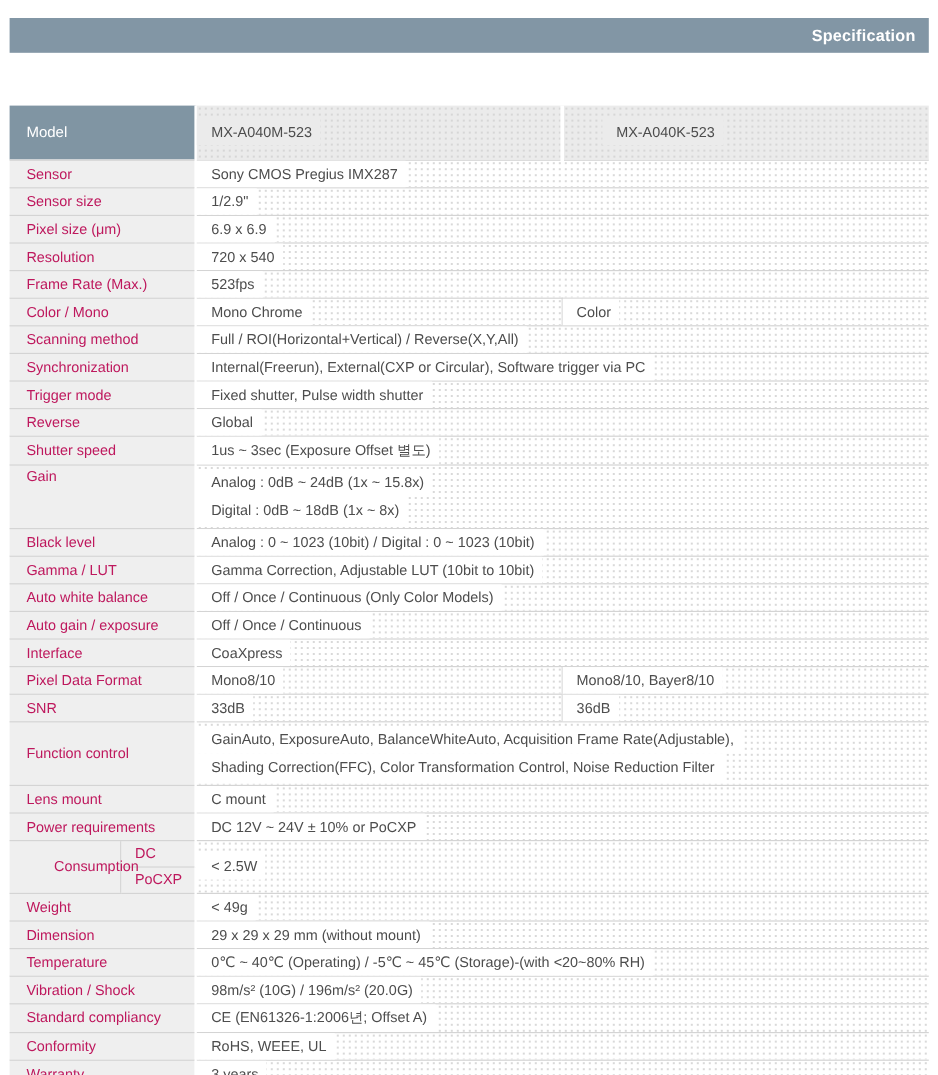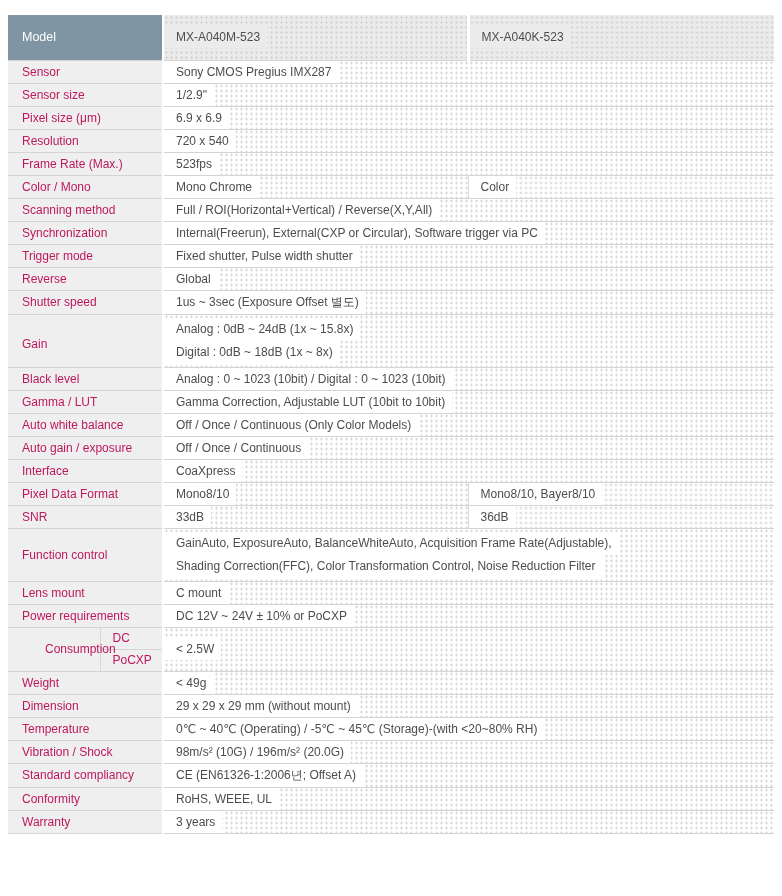--- a/index.html
+++ b/index.html
@@ -15,44 +15,47 @@
 
   th,td{border-bottom:1px solid #d4d4d4;height:22px;padding:0;font-weight:400;text-align:left;
     vertical-align:middle;box-sizing:border-box;}
 
   
   tr.hrow th{background:#8095a3;color:#fff;height:45px;padding:0 8px 0 14px;font-size:12.5px;
     border-right:2px solid #fff;}
   tr.hrow td{height:18px;background-color:#ebebeb;
     background-image:radial-gradient(#d6d6d6 1px,rgba(0,0,0,0) 1.15px);background-size:5px 5px;}
   tr.hrow td .t{background:#ebebeb;}
-  tr.hrow td.gap{border-left:3px solid #fff;}
+  tr.hrow td.gap{border-left:3px solid #fff;padding-left:32px;}
 
   
   th.lbl{background:#efefef;color:#be185d;padding:0 8px 0 14px;border-right:2px solid #fff;}
   th.sub{border-left:1px solid #d7d7d7;padding-left:12px;}
   th.main{border-right:none;padding-left:37px;}
-  th.vtop{vertical-align:top;padding-top:22px;}
+  th.vtop{vertical-align:top;padding-top:2px;}
 
   
   td.val{background-color:#ffffff;
     background-image:radial-gradient(#d9d9d9 1px,rgba(0,0,0,0) 1.15px);background-size:5px 5px;}
   td.v2{border-left:1px solid #d7d7d7;}
   .w{display:flex;align-items:center;}
   .t{background:#ffffff;padding:3px 7px 3px 12px;min-height:16px;display:flex;align-items:center;
     white-space:nowrap;}
   .w.col{flex-direction:column;align-items:flex-start;padding:3px 0;}
   .w.col .t{min-height:17px;padding-top:3px;padding-bottom:3px;}
   tr.tall th,tr.tall td{height:46px;}
 </style>
 </head>
 <body>
 
 <div class="page">
 
+  <div class="title-bar">
+    <span class="title">Specification</span>
+  </div>
 
   <table class="spec">
     <colgroup>
         <col class="c1">
         <col class="c2">
         <col class="c3">
         <col class="c4">
       </colgroup>
 
     <tbody>

